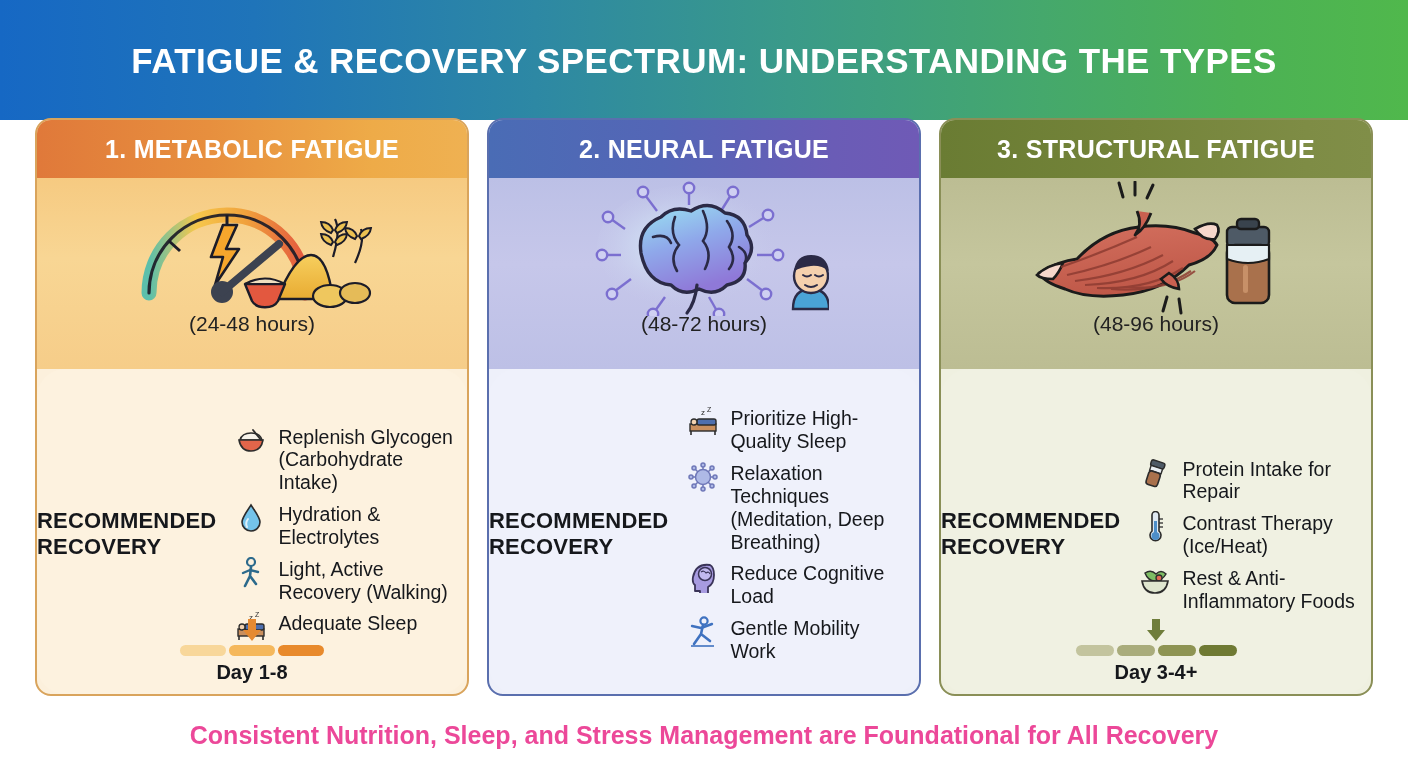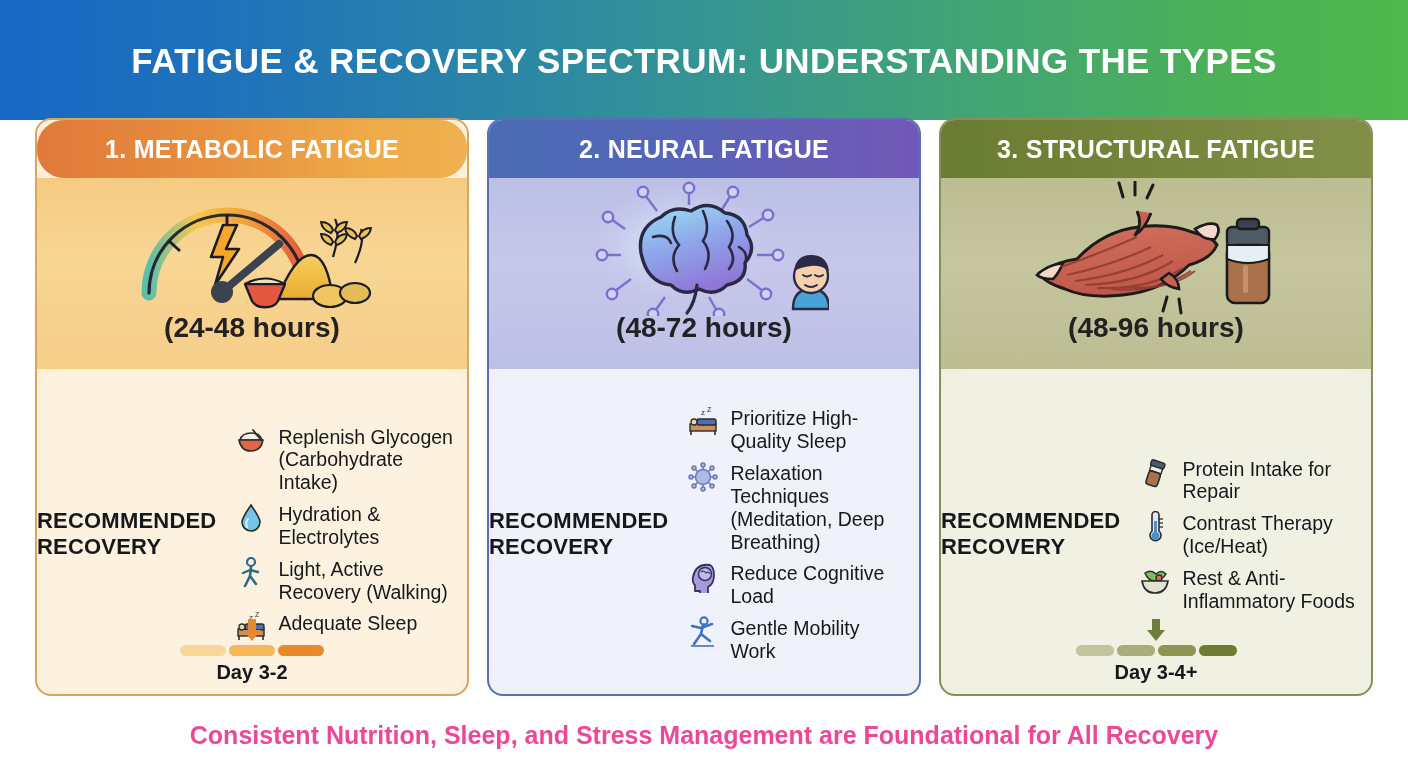--- a/index.html
+++ b/index.html
@@ -32,37 +32,37 @@
     display:flex;flex-direction:column;position:relative;
     box-sizing:border-box;
   }
   .card.c1{border:2px solid #d9a45c;background:#fcf0dc;}
   .card.c2{border:2px solid #5a6fae;background:#eef0fa;}
   .card.c3{border:2px solid #8a8f57;background:#eff0e0;}
 
   .card-head{
     height:58px;flex:0 0 58px;display:flex;align-items:center;justify-content:center;
   }
-  .c1 .card-head{background:linear-gradient(90deg,#e0793a 0%,#e78f3e 40%,#eeab48 78%,#efb152 100%);border-radius:27px;}
+  .c1 .card-head{background:linear-gradient(90deg,#e0793a 0%,#e78f3e 40%,#eeab48 78%,#efb152 100%);}
   .c2 .card-head{background:linear-gradient(90deg,#4a6cb5 0%,#5466b6 40%,#6a5cb6 80%,#6f5ab6 100%);}
   .c3 .card-head{background:linear-gradient(90deg,#6a7c33 0%,#74843a 45%,#7e8c45 85%,#808e48 100%);}
   .card-head-text{
     color:#ffffff;font-size:25px;font-weight:bold;letter-spacing:.3px;white-space:nowrap;
   }
 
   
   .illus{
     height:191px;flex:0 0 191px;position:relative;
     display:flex;flex-direction:column;align-items:center;justify-content:flex-start;
   }
   .c1 .illus{background:linear-gradient(180deg,#f6ca81 0%,#f8d694 42%,#f6cd89 100%);}
   .c2 .illus{background:linear-gradient(180deg,#bcc0e6 0%,#c6c7ea 45%,#bdc0e6 100%);}
   .c3 .illus{background:linear-gradient(180deg,#bcbd93 0%,#c5c69d 45%,#bcbd93 100%);}
   .illus-art{height:140px;display:flex;align-items:center;justify-content:center;width:100%;}
-  .illus-dur{font-size:28px;color:#222222;font-weight:bold;margin-top:-6px;}
+  .illus-dur{font-size:21px;color:#222222;font-weight:normal;margin-top:-6px;}
 
   
   .body{
     flex:1 1 auto;display:flex;align-items:center;
     padding-top:12px;box-sizing:border-box;position:relative;border-radius:28px;
   }
   .c1 .body{background:#fdf2df;}
   .c2 .body{background:#eff1fb;}
   .c3 .body{background:#f0f1e2;}
   .rec-title{
@@ -217,21 +217,21 @@
         </div>
         <div class="foot">
           <svg class="arrow" viewBox="0 0 22 24">
             <path d="M7 1 h8 v11 h5 l-9 11 l-9 -11 h5z" fill="#e58a32"></path>
           </svg>
           <div class="segs">
             <div class="seg" style="background:#f8d79a"></div>
             <div class="seg" style="background:#f5b85c"></div>
             <div class="seg" style="background:#e88a2c"></div>
           </div>
-          <div class="day">Day 3-2</div>
+          <div class="day">Day 1-8</div>
         </div>
       </div>
     </div>
 
     <div class="card c2">
       <div class="card-head">
         <div class="card-head-text">2. NEURAL FATIGUE</div>
       </div>
       <div class="illus">
         <div class="illus-art">

